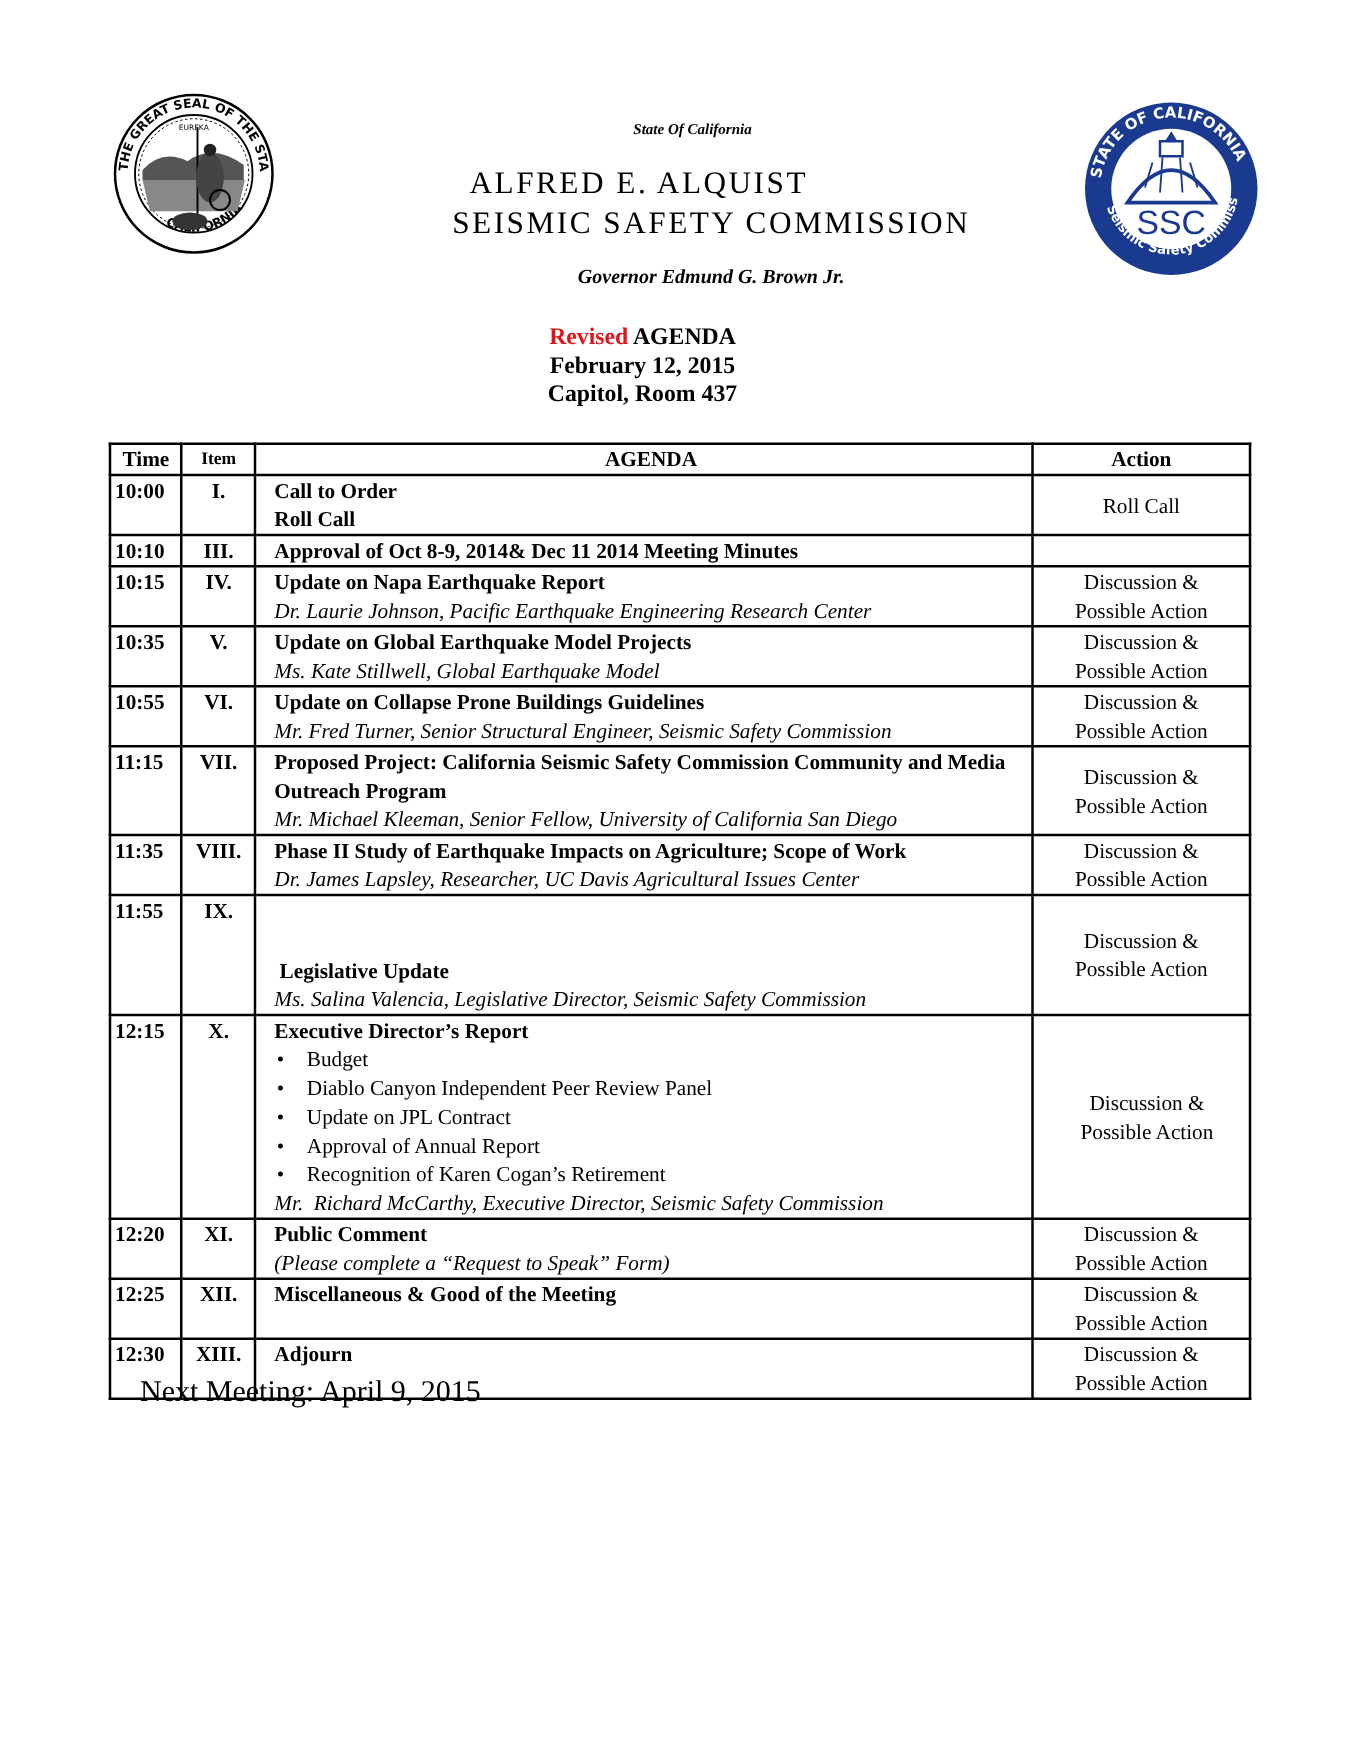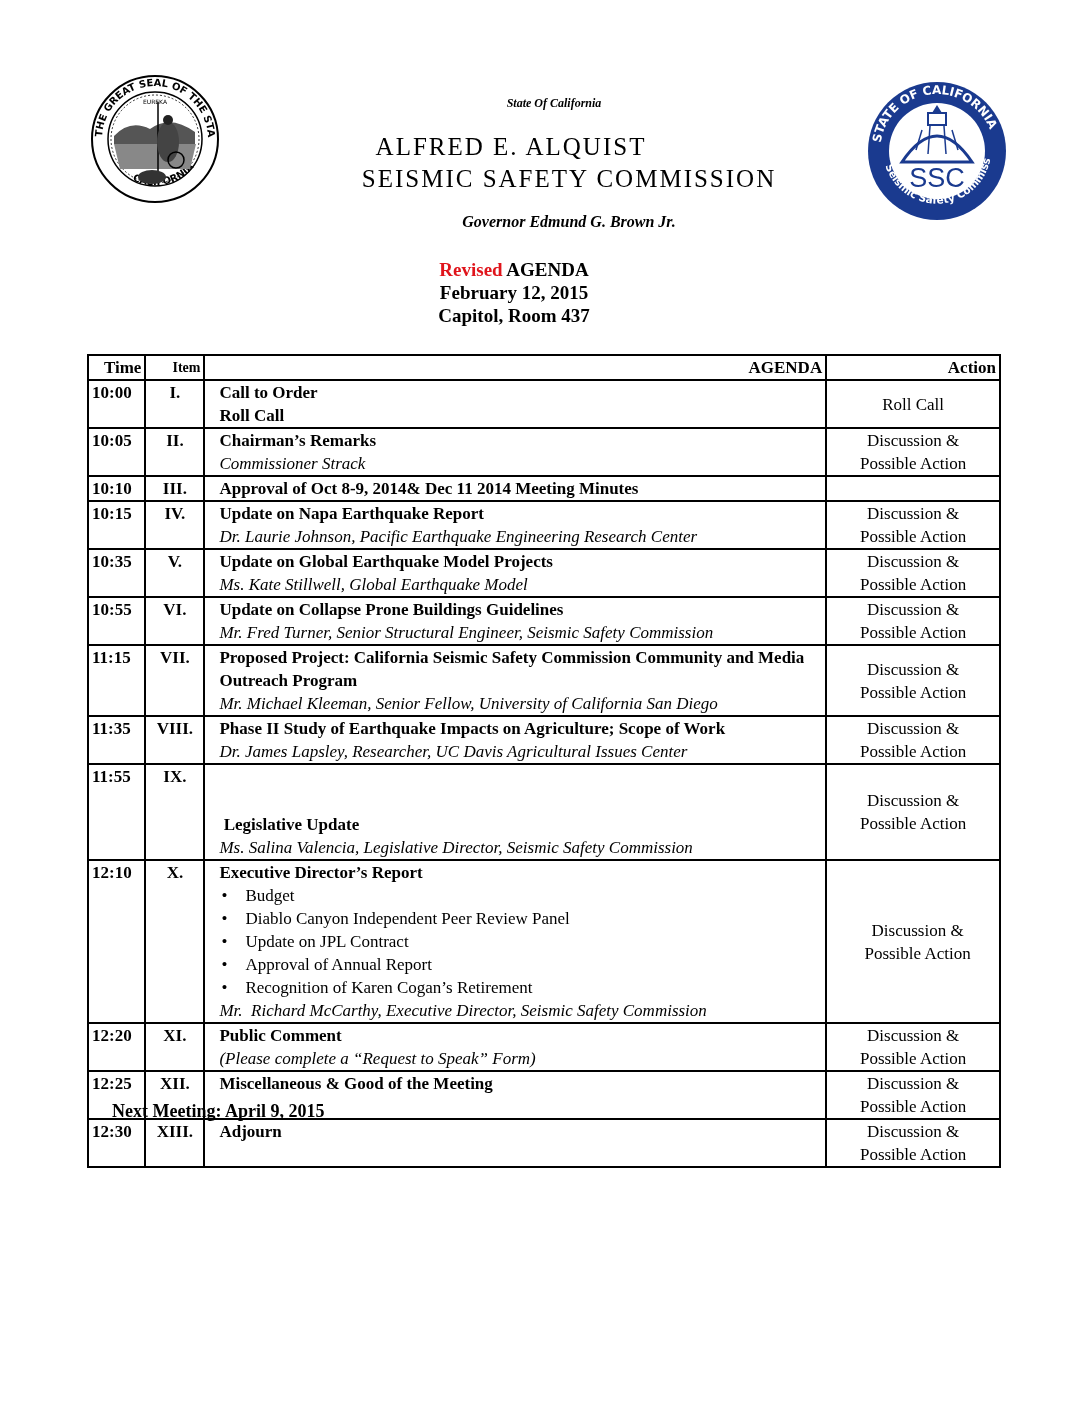--- a/index.html
+++ b/index.html
@@ -18,36 +18,36 @@
   .governor { position: absolute; top: 213px; left: 0; width: 1088px; text-align: center;
               font-size: 16px; font-style: italic; font-weight: bold; padding-left: 50px; box-sizing: border-box; }
 
   .agenda-head { position: absolute; top: 258px; left: 0; width: 952px; text-align: center;
                  font-weight: bold; font-size: 19px; line-height: 23px; padding-left: 76px; box-sizing: border-box; }
   .revised { color: #e0141b; }
 
   table.agenda { position: absolute; top: 354px; left: 87px; width: 914px; border-collapse: collapse;
                  font-size: 17px; line-height: 23px; }
   table.agenda td, table.agenda th { border: 2px solid #000; vertical-align: top; padding: 0 3px; }
-  table.agenda th { font-weight: bold; text-align: right; }
+  table.agenda th { font-weight: bold; text-align: center; }
   .c-time { width: 50px; font-weight: bold; }
   .c-item { width: 52px; text-align: center; font-weight: bold; }
   .c-agenda { width: 610px; padding-left: 14px !important; }
   .c-action { width: 162px; text-align: center; vertical-align: middle !important; }
   th.c-item, th.c-action { text-align: center; }
   th.c-item { font-size: 14px; margin-top: 30px; }
   th.c-agenda { padding-left: 14px !important; }
   .topic { font-weight: bold; }
   .presenter { font-style: italic; }
   ul.bullets { margin: 0; padding: 0 0 0 24px; list-style: none; }
   ul.bullets li { position: relative; padding-left: 2px; }
   ul.bullets li::before { content: "\2022"; position: absolute; left: -22px; }
   .tall { height: 46px; }
 
-  .next-meeting { position: absolute; top: 1101px; left: 112px; font-weight: bold; font-size: 18px; }
+  .next-meeting { position: absolute; top: 1101px; left: 112px; font-weight: normal; font-size: 24px; }
 </style>
 </head>
 <body>
 
 <svg class="seal-left" viewBox="0 0 130 130">
   <circle cx="65" cy="65" r="63" fill="none" stroke="#000" stroke-width="2"></circle>
   <circle cx="65" cy="65" r="47" fill="none" stroke="#000" stroke-width="1.5"></circle>
   <circle cx="65" cy="65" r="44" fill="none" stroke="#000" stroke-width="0.8" stroke-dasharray="2 2"></circle>
   <defs>
     <path id="ringTop" d="M 12 65 A 53 53 0 0 1 118 65"></path>
@@ -108,32 +108,20 @@
     <tr>
       <td class="c-time">10:00</td>
       <td class="c-item">I.</td>
       <td class="c-agenda">
         <div class="topic">Call to Order</div>
         <div class="topic">Roll Call</div>
       </td>
       <td class="c-action">Roll Call</td>
     </tr>
     <tr>
-      <td class="c-time">10:05</td>
-      <td class="c-item">II.</td>
-      <td class="c-agenda">
-        <div class="topic">Chairman’s Remarks</div>
-        <div class="presenter">Commissioner Strack</div>
-      </td>
-      <td class="c-action">
-          <div>Discussion &amp;</div>
-          <div>Possible Action</div>
-        </td>
-    </tr>
-    <tr>
       <td class="c-time">10:10</td>
       <td class="c-item">III.</td>
       <td class="c-agenda">
         <div class="topic">Approval of Oct 8-9, 2014&amp; Dec 11 2014 Meeting Minutes</div>
       </td>
       <td class="c-action"></td>
     </tr>
     <tr>
       <td class="c-time">10:15</td>
       <td class="c-item">IV.</td>
@@ -200,21 +188,21 @@
       <td class="c-agenda">
         <div class="topic" style="white-space:pre;margin-top:48px;"> Legislative Update</div>
         <div class="presenter">Ms. Salina Valencia, Legislative Director, Seismic Safety Commission</div>
       </td>
       <td class="c-action">
           <div>Discussion &amp;</div>
           <div>Possible Action</div>
         </td>
     </tr>
     <tr>
-      <td class="c-time">12:10</td>
+      <td class="c-time">12:15</td>
       <td class="c-item">X.</td>
       <td class="c-agenda">
         <div class="topic">Executive Director’s Report</div>
         <ul class="bullets">
           <li>Budget</li>
           <li>Diablo Canyon Independent Peer Review Panel</li>
           <li>Update on JPL Contract</li>
           <li>Approval of Annual Report</li>
           <li>Recognition of Karen Cogan’s Retirement</li>
         </ul>

